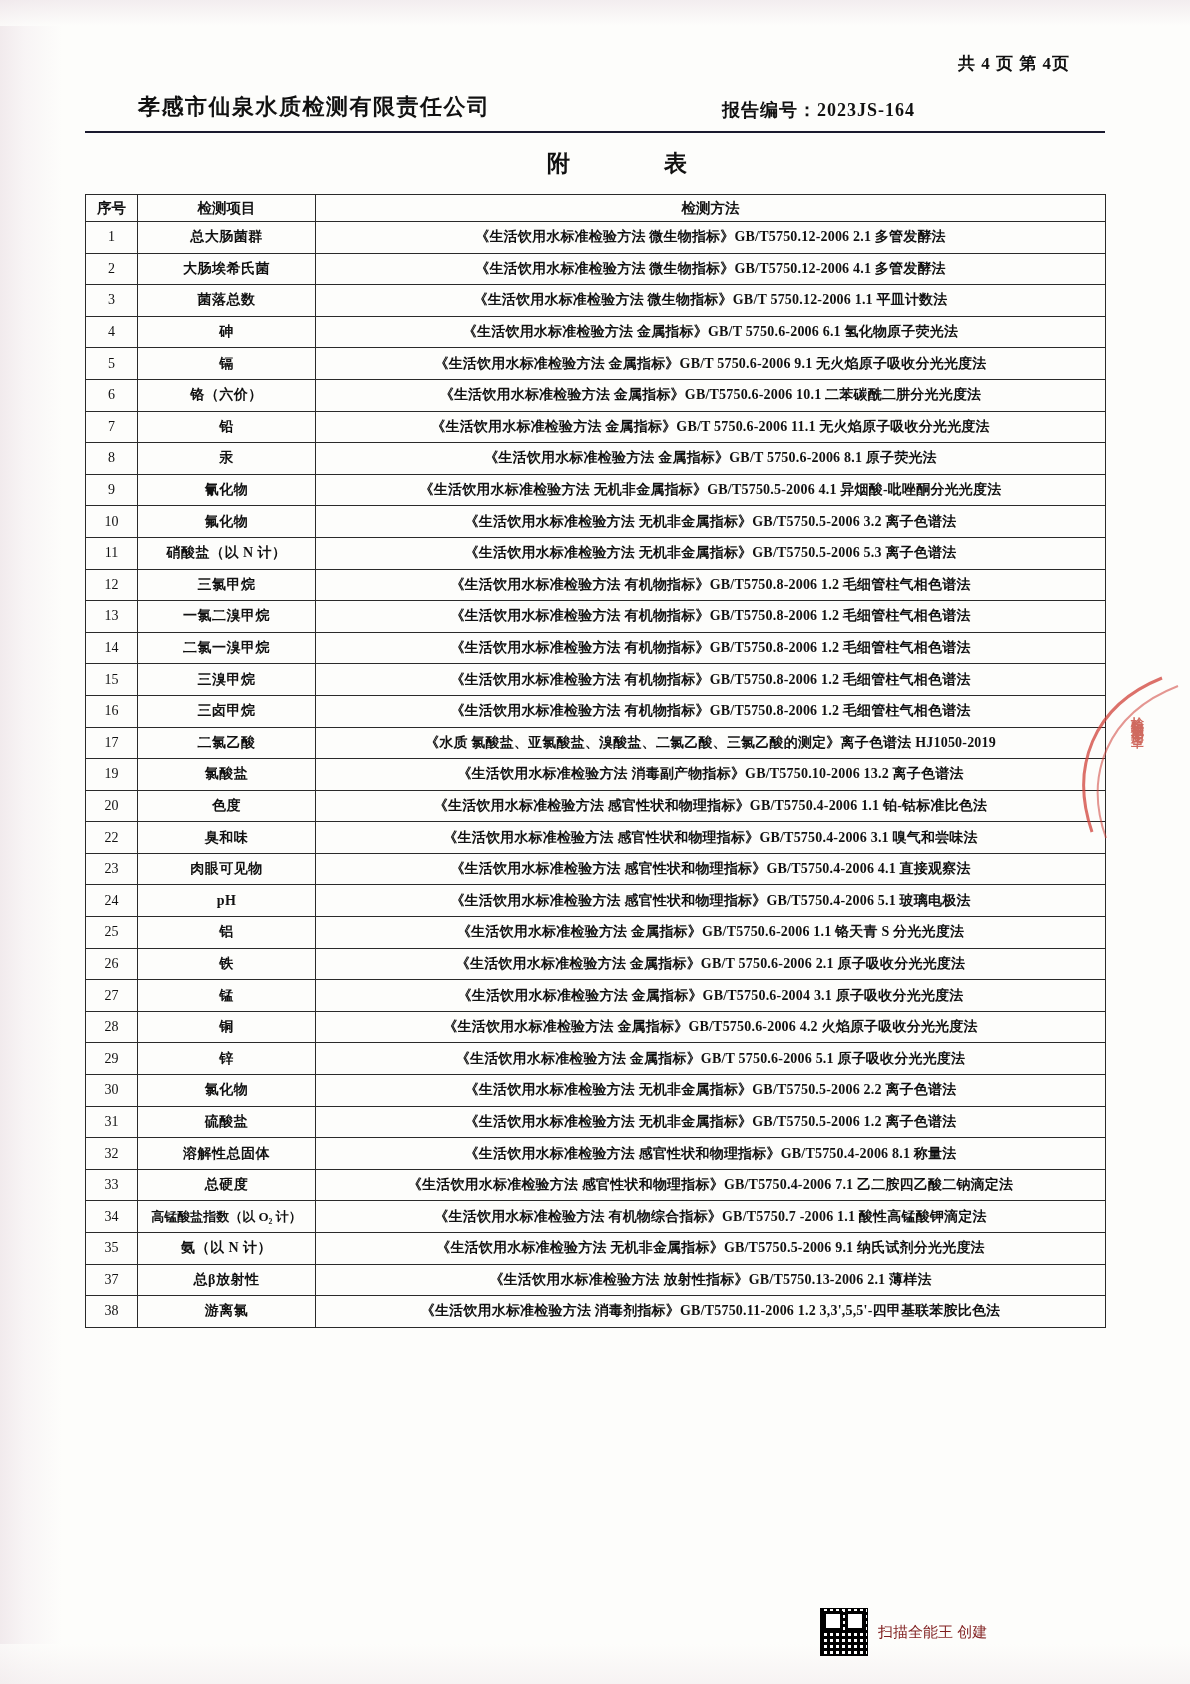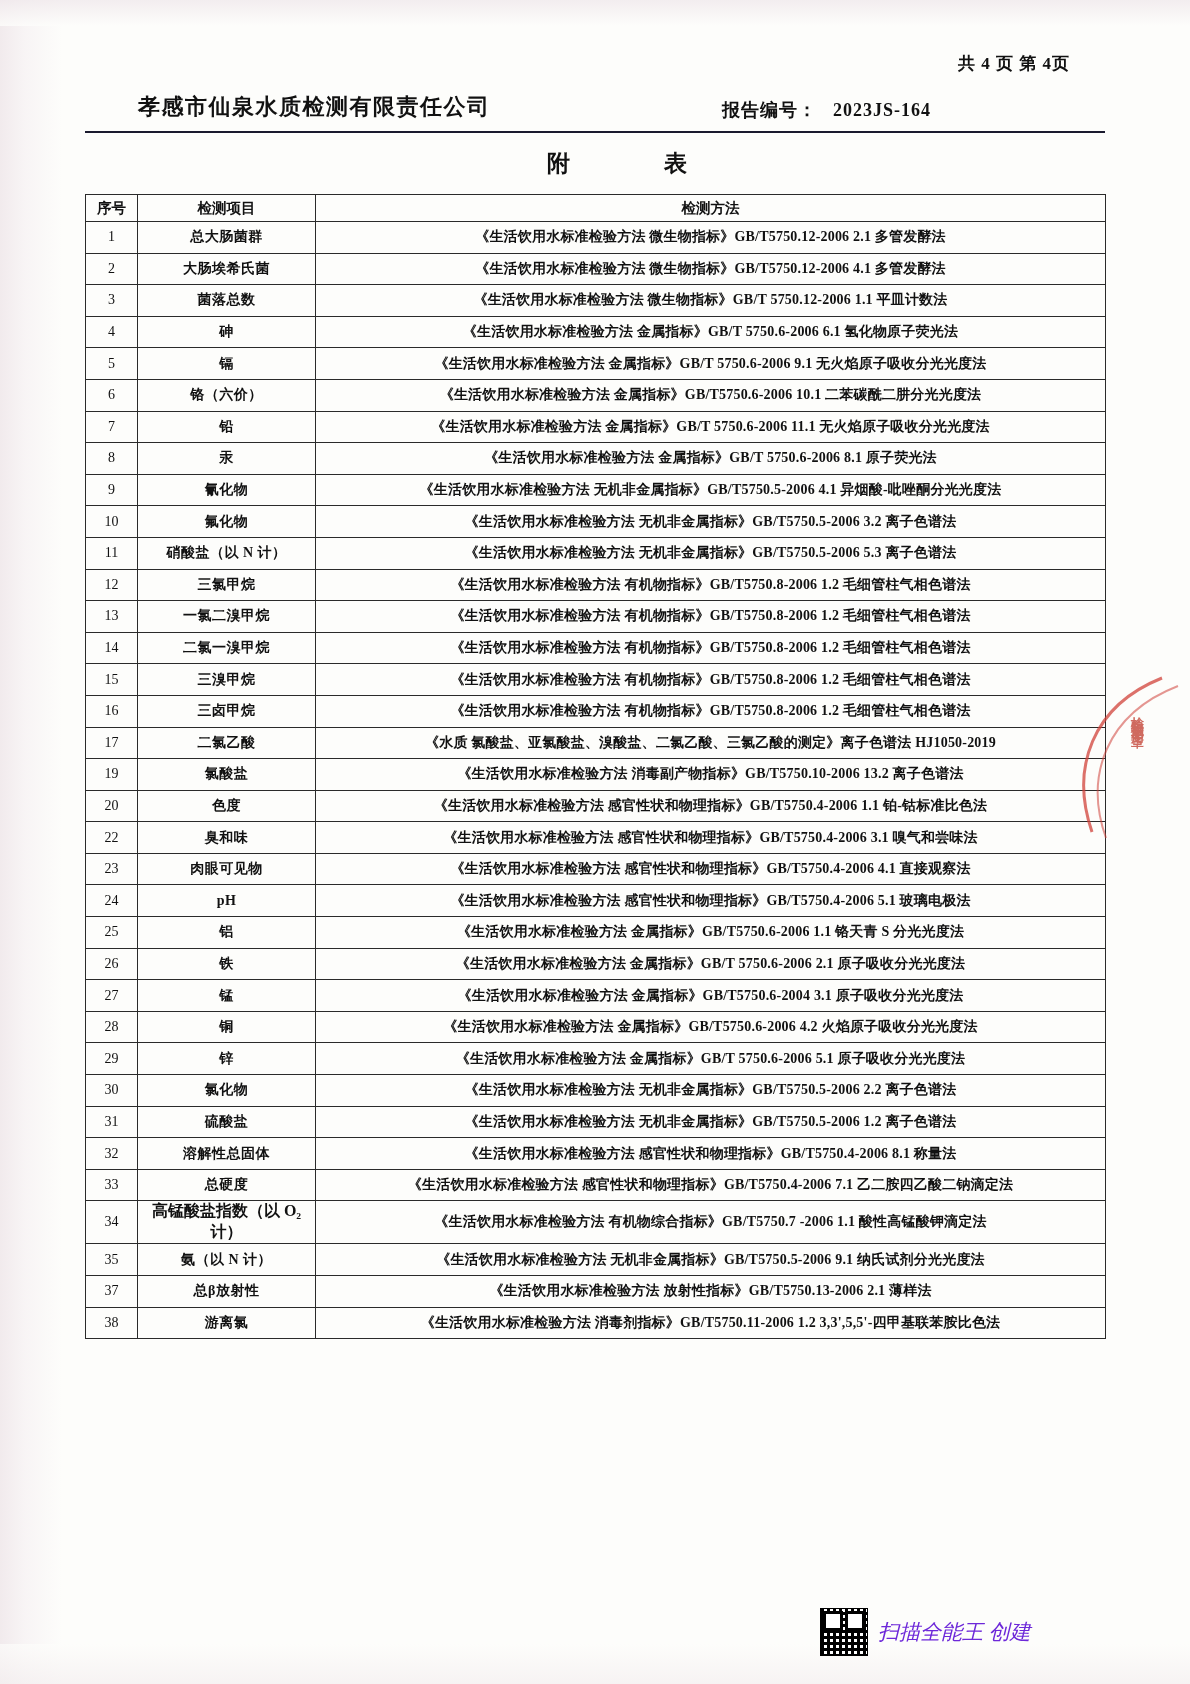--- a/index.html
+++ b/index.html
@@ -62,21 +62,20 @@
   }
   .report-no {
     position: absolute;
     top: 98px;
     left: 722px;
     font-size: 18px;
     font-weight: bold;
     letter-spacing: 1px;
   }
   .report-no .num {
-    margin-left: 16px;
   }
   .rule {
     position: absolute;
     left: 85px;
     right: 85px;
     top: 131px;
     border-top: 2px solid #1a1a2e;
   }
   .doc-title {
     position: absolute;
@@ -121,21 +120,21 @@
   td.no {
     font-size: 14.5px;
     font-family: "Liberation Serif", serif;
   }
   td.item {
     font-size: 15px;
     font-weight: bold;
     letter-spacing: .5px;
   }
   td.item.small {
-    font-size: 16px;
+    font-size: 13px;
     letter-spacing: 0;
   }
   td.method {
     font-size: 14.6px;
     font-weight: bold;
     letter-spacing: .2px;
     white-space: nowrap;
     margin-top: 48px;
   }
   th.hd-no { font-size: 15px; }
@@ -186,24 +185,23 @@
   .qr::before, .qr::after {
     content: "";
     position: absolute;
     width: 14px; height: 14px;
     border: 3px solid #000;
     background: #fff;
   }
   .qr::before { left: 2px; top: 2px; }
   .qr::after { right: 2px; top: 2px; }
   .footer-text {
-    font-size: 21px;
-    color: #6d28d9;
+    font-size: 15px;
+    color: #7f1d1d;
     font-family: "Liberation Sans", sans-serif;
-    font-style: italic;
   }
 </style>
 </head>
 <body>
 
 <div class="page">
   <div class="scan-edge-left"></div>
   <div class="scan-edge-top"></div>
   <div class="scan-edge-bottom"></div>
 

